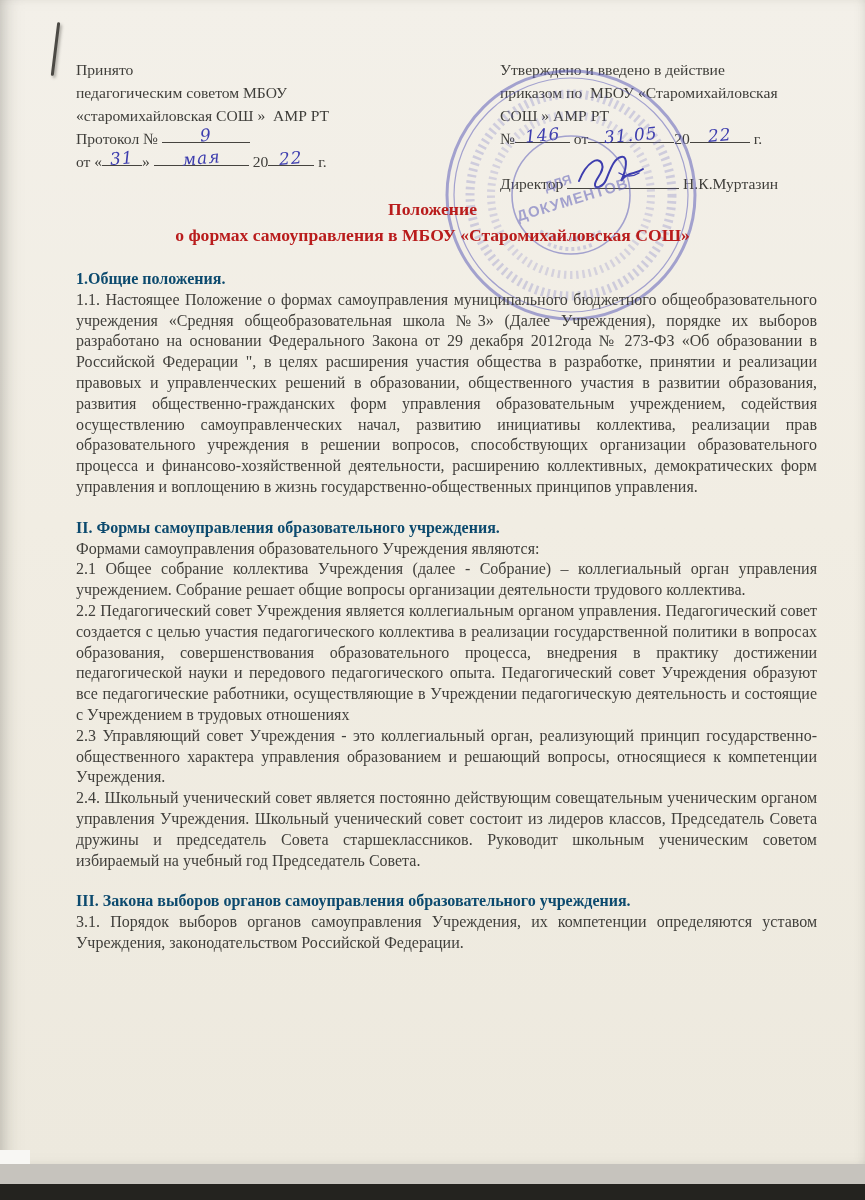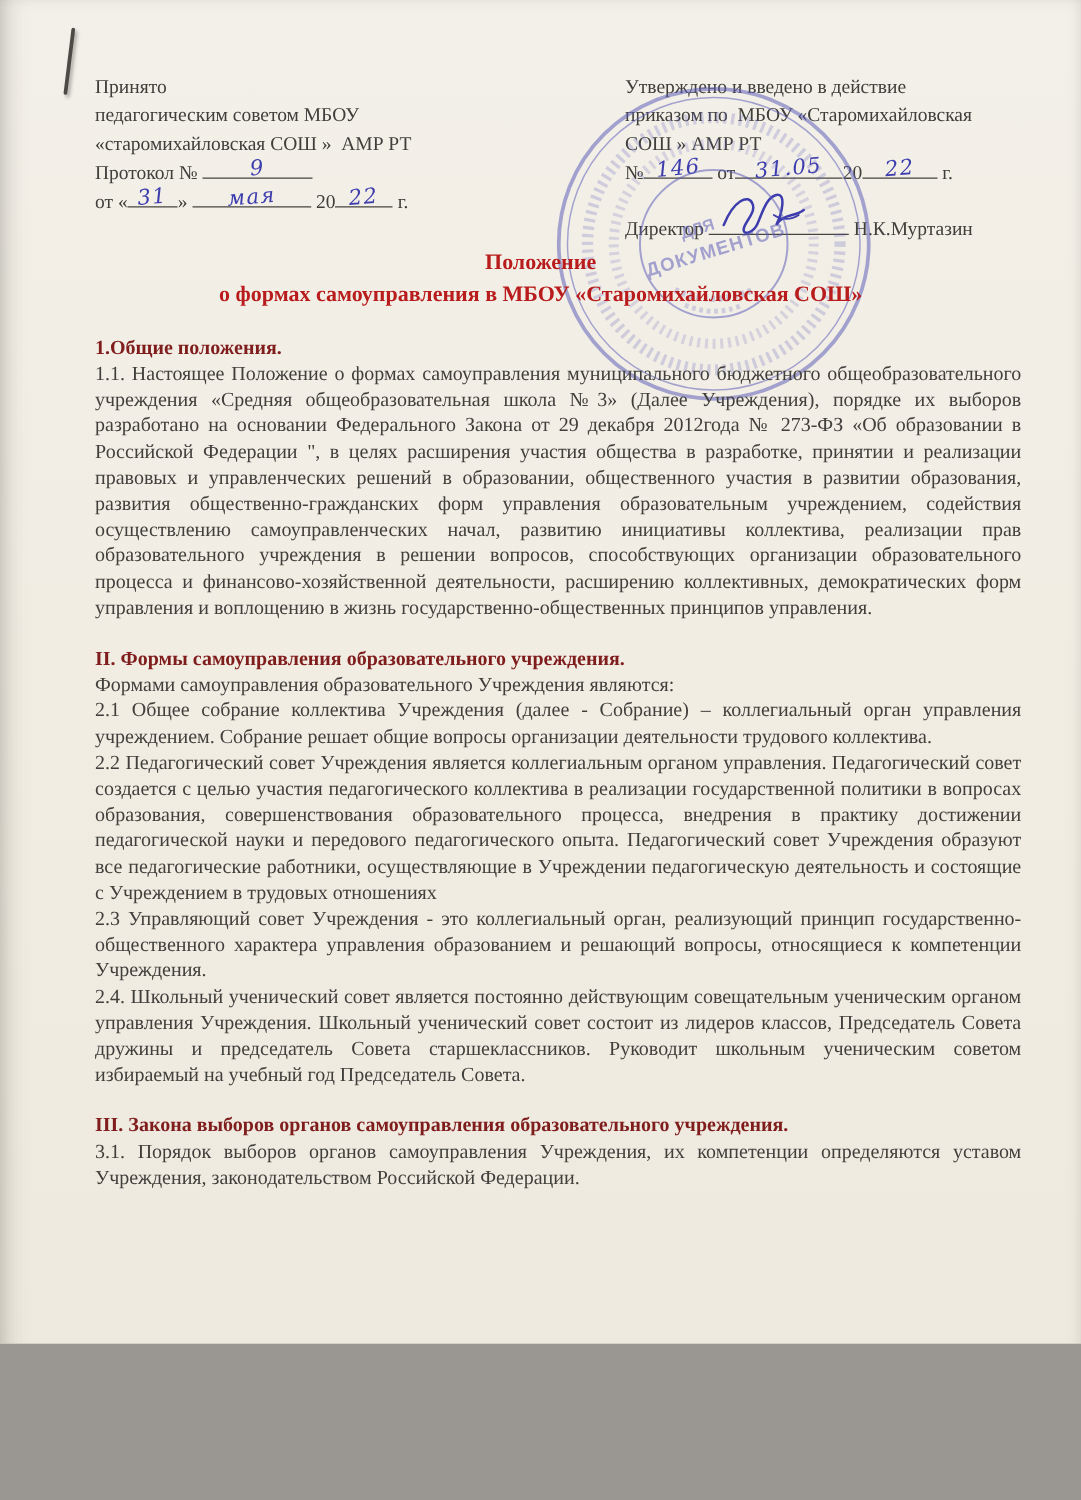--- a/index.html
+++ b/index.html
@@ -1,16 +1,16 @@
 <!DOCTYPE html>
 <html><head>
 <meta charset="utf-8">
 <style>
   html,body{margin:0;padding:0;background:#9a9792;}
-  .scan{position:relative;width:865px;height:1075px;overflow:hidden;
+  .scan{position:relative;width:865px;height:1200px;overflow:hidden;
         font-family:"Liberation Serif",serif;color:#3f3e3a;background:#cfccc6;}
   .paper{position:absolute;left:0;top:0;width:865px;height:1164px;
          background:linear-gradient(180deg,#f3f0e9 0%,#f1ede3 45%,#ede9de 100%);
          box-shadow:inset 14px 0 22px -16px rgba(90,88,80,.55), inset -6px 0 14px -10px rgba(90,88,80,.35);}
   .bottom-gray{position:absolute;left:0;top:1164px;width:865px;height:20px;background:#c6c3bd;}
   .bottom-dark{position:absolute;left:0;top:1184px;width:865px;height:16px;background:#24231f;}
   .corner-sliver{position:absolute;left:0;top:1150px;width:30px;height:30px;background:#f8f7f4;border-radius:0 0 10px 0;}
   .staple-mark{position:absolute;left:54px;top:22px;width:3px;height:54px;background:#4c4a45;
                transform:rotate(7deg);border-radius:2px;box-shadow:2px 2px 3px rgba(80,78,70,.45);}
 
@@ -27,21 +27,21 @@
   .sig-wrap{position:absolute;left:6px;top:-22px;width:92px;height:40px;}
 
   .stamp{position:absolute;left:440px;top:64px;width:262px;height:262px;opacity:.52;pointer-events:none;}
 
   .doc-title{position:absolute;left:0;top:196px;width:865px;text-align:center;
              font-weight:bold;font-size:17.6px;line-height:26px;color:#b91c1c;}
 
   .body{position:absolute;left:76px;top:269px;width:741px;font-size:16px;line-height:20.8px;
         text-align:justify;color:#403f3b;}
   .body p{margin:0;}
-  .h{font-weight:bold;color:#7f1d1d;}
+  .h{font-weight:bold;color:#0c4a6e;}
   .gap{margin-top:20px;}
   ul.forms{margin:0;padding:0 0 0 57px;list-style:none;}
   ul.forms li{line-height:23.2px;}
   .bullet{display:inline-block;margin-right:14px;font-size:13px;color:#55534e;position:relative;top:-1px;}
 </style>
 </head>
 <body>
 
 <div class="scan">
   <div class="paper"></div>

